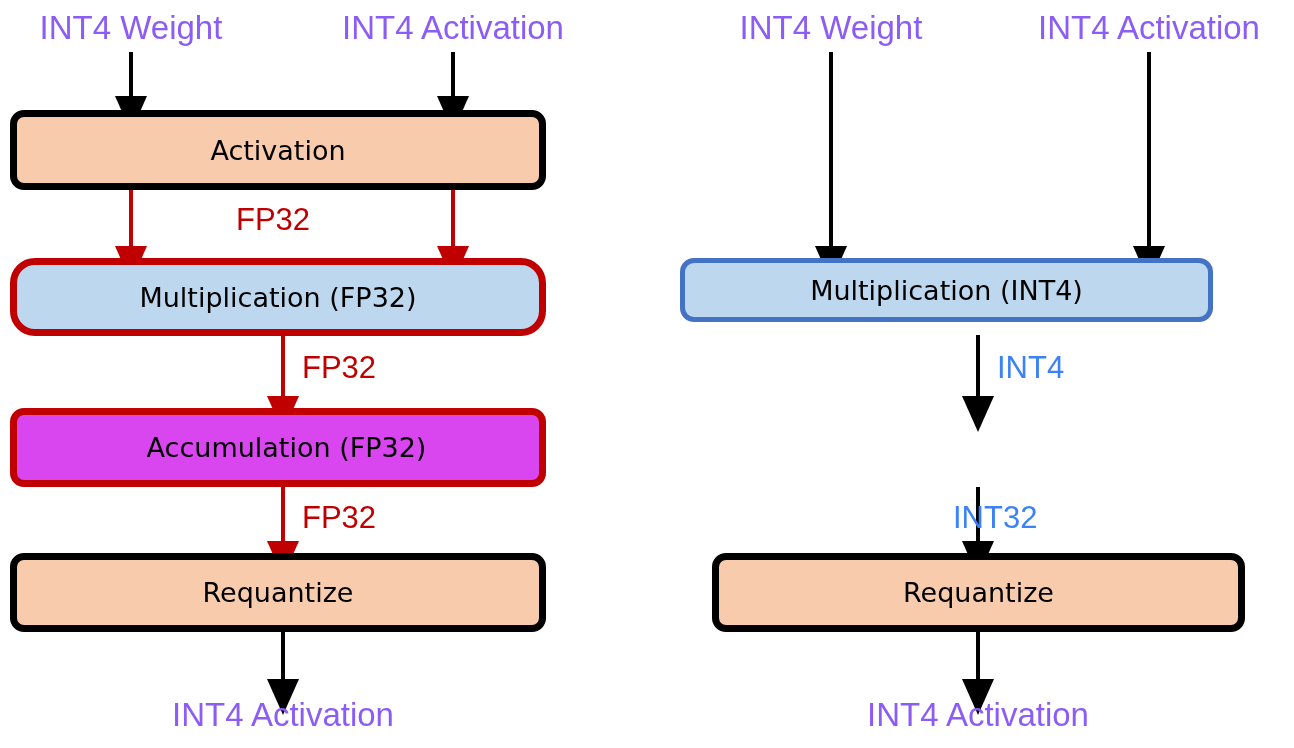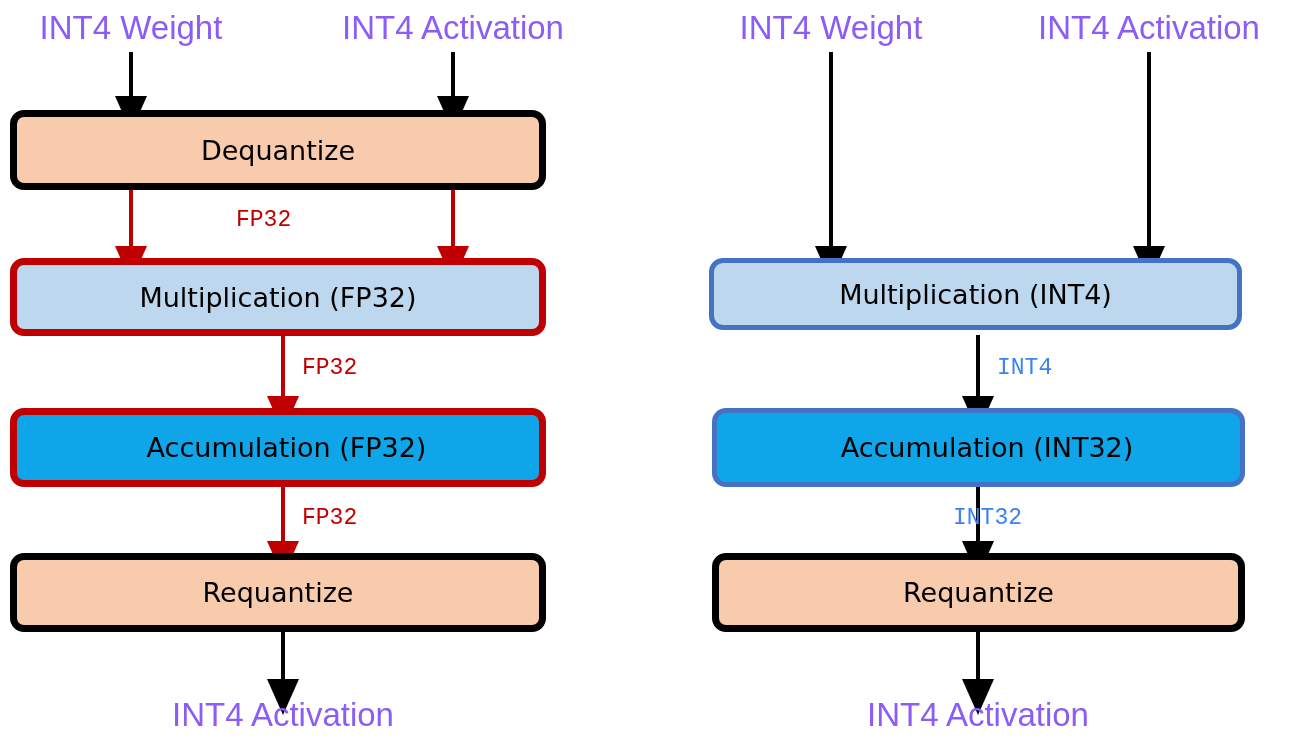--- a/index.html
+++ b/index.html
@@ -34,26 +34,26 @@
     font-family: "DejaVu Sans", sans-serif;
     font-size: 27px;
     color: #000000;
     white-space: nowrap;
   }
   .box-black  { border: 7px solid #000000; }
   .box-red    { border: 7px solid #C00000; }
   .box-blue   { border: 5px solid #4472C4; }
   .fill-orange { background: #F8CBAD; }
   .fill-blue   { background: #BDD7EE; }
-  .fill-green  { background: #0ea5e9; padding-left: 17px; }
+  .fill-green  { background: #d946ef; padding-left: 17px; }
 
   .edge-label {
     position: absolute;
-    font-family: Liberation Mono, monospace;
-    font-size: 23px;
+    font-family: Liberation Sans, sans-serif;
+    font-size: 31px;
     white-space: nowrap;
     line-height: 36px;
   }
   .lab-red   { color: #C00000; }
   .lab-black { color: #3b82f6; }
 
   svg.arrows {
     position: absolute;
     left: 0; top: 0;
     width: 1294px;
@@ -113,26 +113,26 @@
     <g>
       <line x1="978" y1="632" x2="978" y2="683" stroke="#000000" stroke-width="4" marker-end="url(#ah-black)"></line>
     </g>
   </svg>
 
   <div class="io-label" style="left:10px; top:8px; width:242px;">INT4 Weight</div>
 
   <div class="io-label" style="left:300px; top:8px; width:306px;">INT4 Activation</div>
 
   <div class="box box-black fill-orange" style="left:10px; top:110px; width:536px; height:80px;">
-    <span>Dequantize</span>
+    <span>Activation</span>
   </div>
 
   <div class="edge-label lab-red" style="left:236px; top:202px;">FP32</div>
 
-  <div class="box box-red fill-blue" style="left:10px; top:258px; width:536px; height:78px;">
+  <div class="box box-red fill-blue" style="left:10px; top:258px; width:536px; height:78px;border-radius:25px;">
     <span>Multiplication (FP32)</span>
   </div>
 
   <div class="edge-label lab-red" style="left:302px; top:350px;">FP32</div>
 
   <div class="box box-red fill-green" style="left:10px; top:408px; width:536px; height:79px;">
     <span>Accumulation (FP32)</span>
   </div>
 
   <div class="edge-label lab-red" style="left:302px; top:500px;">FP32</div>
@@ -140,29 +140,26 @@
   <div class="box box-black fill-orange" style="left:10px; top:553px; width:536px; height:79px;">
     <span>Requantize</span>
   </div>
 
   <div class="io-label" style="left:130px; top:695px; width:306px;">INT4 Activation</div>
 
   <div class="io-label" style="left:710px; top:8px; width:242px;">INT4 Weight</div>
 
   <div class="io-label" style="left:996px; top:8px; width:306px;">INT4 Activation</div>
 
-  <div class="box box-blue fill-blue" style="left:709px; top:258px; width:533px; height:72px;">
+  <div class="box box-blue fill-blue" style="left:680px; top:258px; width:533px; height:64px;">
     <span>Multiplication (INT4)</span>
   </div>
 
   <div class="edge-label lab-black" style="left:997px; top:350px;">INT4</div>
 
-  <div class="box box-blue fill-green" style="left:712px; top:408px; width:533px; height:79px;">
-    <span>Accumulation (INT32)</span>
-  </div>
 
   <div class="edge-label lab-black" style="left:953px; top:500px;">INT32</div>
 
   <div class="box box-black fill-orange" style="left:712px; top:553px; width:533px; height:79px;">
     <span>Requantize</span>
   </div>
 
   <div class="io-label" style="left:825px; top:695px; width:306px;">INT4 Activation</div>
 
 </div>

